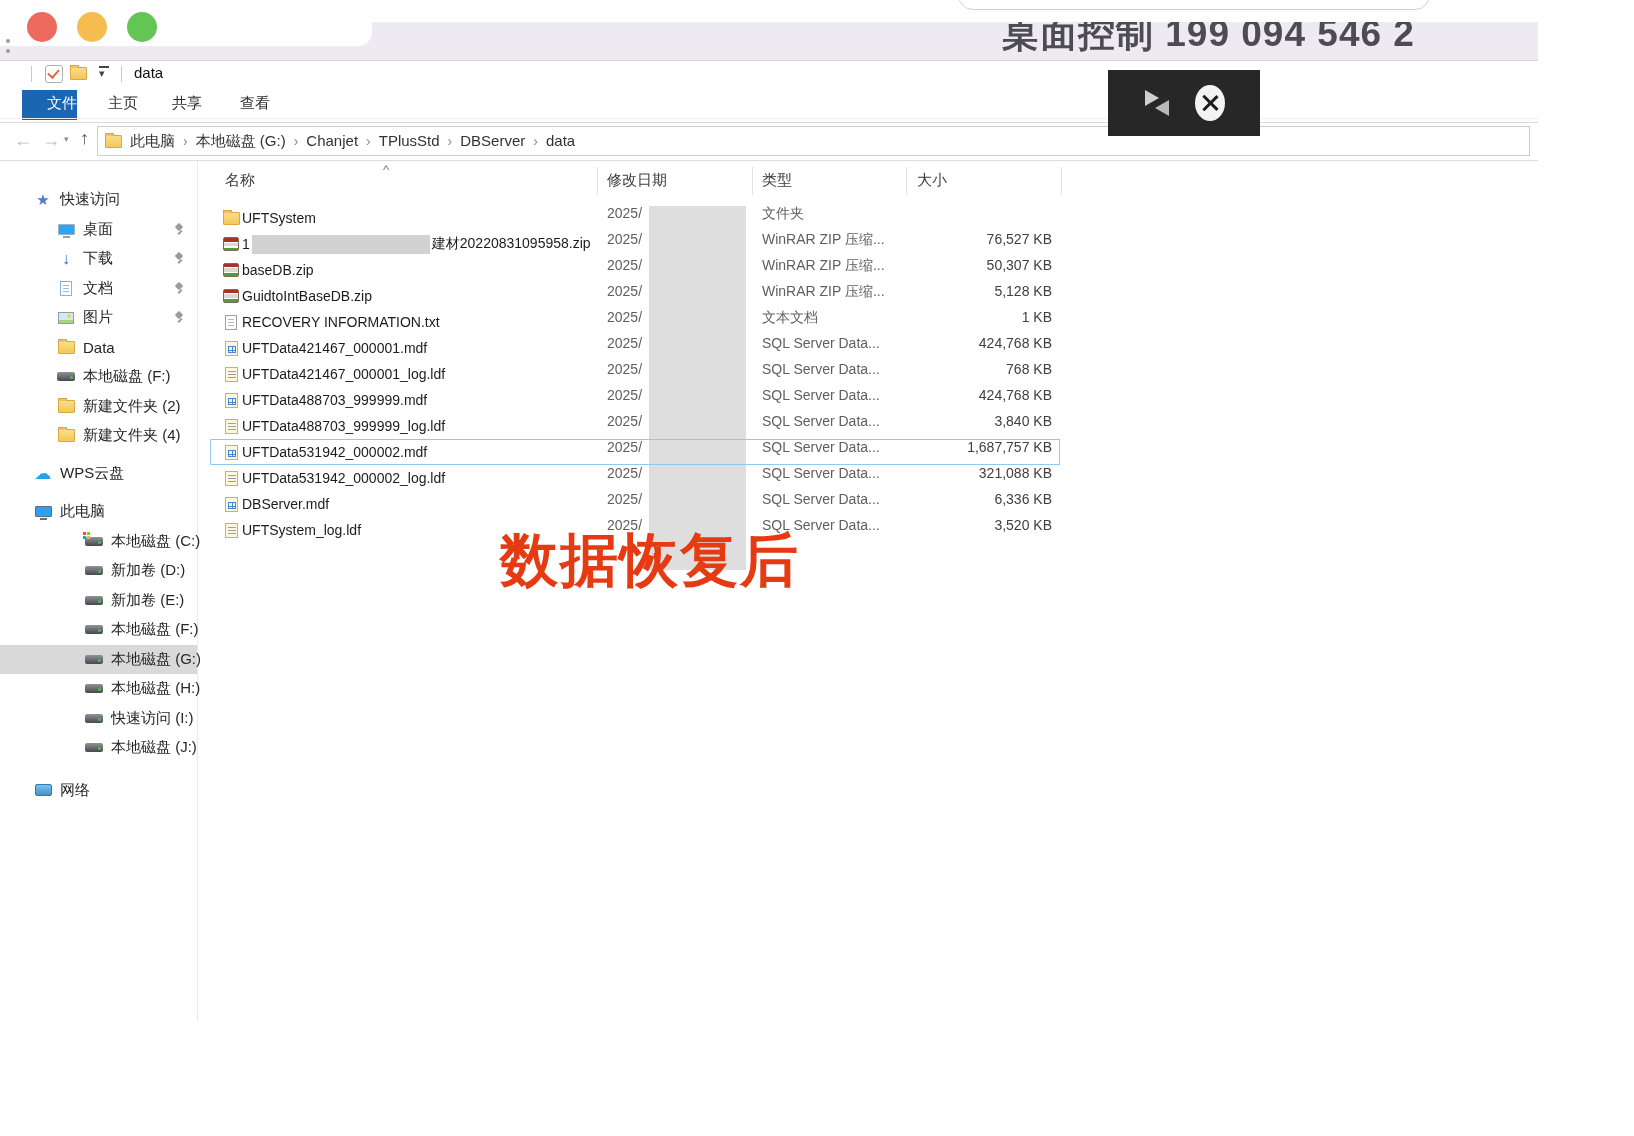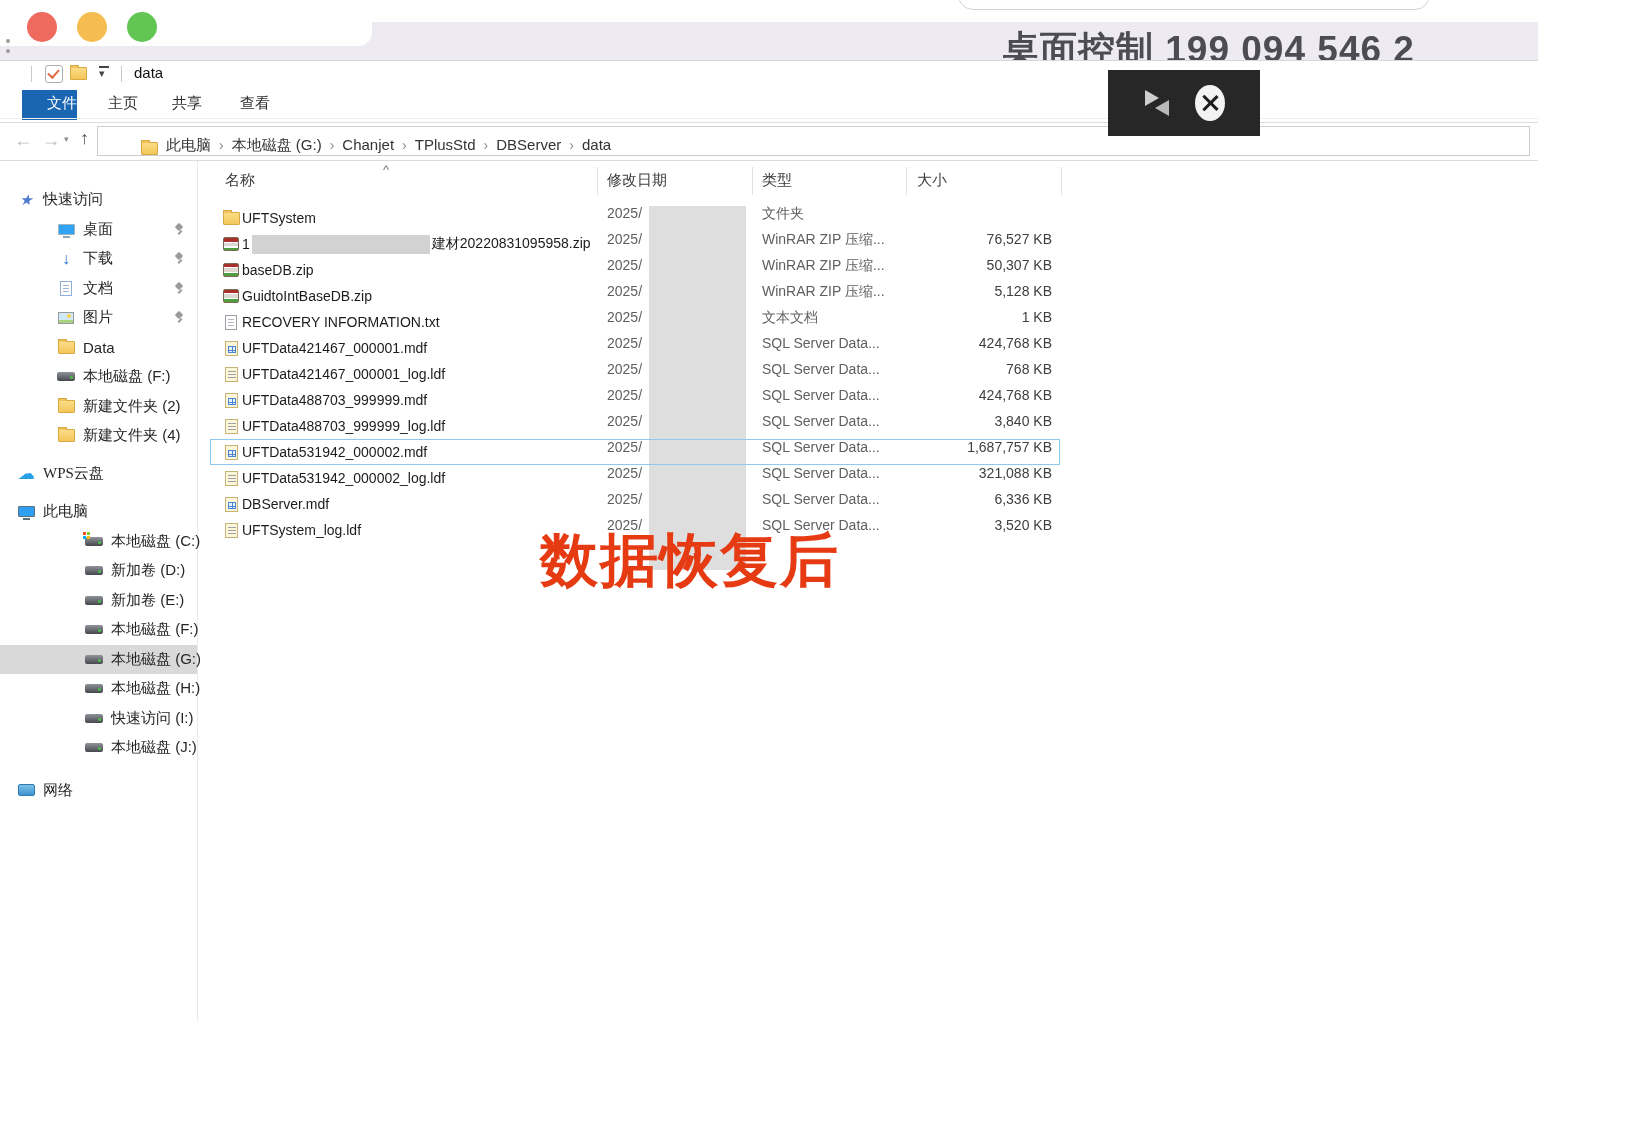--- a/index.html
+++ b/index.html
@@ -5,21 +5,21 @@
   html,body{margin:0;padding:0;background:#fff;}
   #screen{position:relative;width:1634px;height:1136px;background:#fff;overflow:hidden;
           font-family:"Liberation Sans","DejaVu Sans",sans-serif;color:#222;}
 
   
   #toppill{position:absolute;left:958px;top:-22px;width:470px;height:30px;background:#fff;
            border:1px solid #d2d1d6;border-radius:15px;}
   #lavbar{position:absolute;left:0;top:22px;width:1538px;height:38px;background:#edebf1;
           border-bottom:1px solid #d9d7dd;overflow:hidden;}
   #remote-title{position:absolute;left:1002px;top:-13px;font-size:37px;font-weight:bold;
-                color:#4d4b53;letter-spacing:1px;white-space:nowrap;margin-top:16px;}
+                color:#4d4b53;letter-spacing:1px;white-space:nowrap;}
   #tlpatch{position:absolute;left:0;top:22px;width:372px;height:24px;background:#fff;
            border-radius:0 0 14px 0;}
   .tl{position:absolute;top:12px;width:30px;height:30px;border-radius:50%;}
   #tl-red{left:27px;background:#ee6a5f;}
   #tl-yellow{left:77px;background:#f5bd4f;}
   #tl-green{left:127px;background:#62c554;}
   .dot{position:absolute;left:6px;width:4px;height:4px;border-radius:50%;background:#9b9b9b;}
   #dot1{top:39px}#dot2{top:49px}
 
   
@@ -45,21 +45,21 @@
   #ln2{top:122px;background:#dcdcdc;}
   #ln3{top:160px;background:#dcdcdc;}
 
   
   .navgl{position:absolute;font-size:18px;line-height:1;}
   #nav-back{left:14px;top:131px;color:#bcbcbc;}
   #nav-fwd{left:42px;top:131px;color:#bcbcbc;}
   #nav-chev{left:64px;top:135px;font-size:9px;color:#8f8f8f;}
   #nav-up{left:80px;top:129px;color:#4f4f4f;}
   #addrbox{position:absolute;left:97px;top:126px;width:1433px;height:30px;border:1px solid #cdcdcd;
-           background:#fff;display:flex;align-items:flex-end;box-sizing:border-box;padding-left:36px;}
+           background:#fff;display:flex;align-items:center;box-sizing:border-box;}
   #addr-folder{margin-left:7px;margin-right:4px;}
   .crumb{font-size:15px;color:#333;padding:0 4px;white-space:nowrap;}
   .crumb-sep{font-size:14px;color:#8a8a8a;padding:0 4px;}
 
   
   #blackbar{position:absolute;left:1108px;top:70px;width:152px;height:66px;background:#272727;
             display:flex;align-items:center;justify-content:center;gap:26px;z-index:9;}
   #swap-btn{position:relative;width:26px;height:26px;}
   #swap-btn .t1{position:absolute;left:2px;top:0;width:0;height:0;
         border-left:14px solid #cfcfcf;border-top:8px solid transparent;border-bottom:8px solid transparent;}
@@ -67,21 +67,21 @@
         border-right:14px solid #b9b9b9;border-top:8px solid transparent;border-bottom:8px solid transparent;}
   #close-btn{width:30px;height:36px;background:#f3f3f3;border-radius:50%;position:relative;}
   #close-btn::before,#close-btn::after{content:"";position:absolute;left:14px;top:8px;width:2.5px;height:20px;background:#1c1c1c;}
   #close-btn::before{transform:rotate(45deg);}
   #close-btn::after{transform:rotate(-45deg);}
 
   
   #side-sep{position:absolute;left:197px;top:161px;width:1px;height:860px;background:#e9e9e9;}
   #sidebar{position:absolute;left:0;top:185px;width:197px;}
   .side-item{display:flex;align-items:center;height:29.5px;font-size:15px;color:#262626;box-sizing:border-box;}
-  .side-item.lvl0{padding-left:16px;font-family:Liberation Serif, serif;}
+  .side-item.lvl0{padding-left:33px;}
   .side-item.lvl1{padding-left:56px;}
   .side-item.lvl2{padding-left:84px;}
   .side-item.sel{background:#d9d9d9;}
   .sicon{display:inline-flex;align-items:center;justify-content:center;width:20px;margin-right:7px;flex:0 0 20px;}
   .slbl{white-space:nowrap;}
   .pin{position:relative;width:11px;height:13px;margin-left:auto;margin-right:12px;flex:0 0 11px;}
   .pin::before{content:"";position:absolute;left:2px;top:1px;width:6px;height:6px;background:#9a9a9a;
                border-radius:1px;transform:rotate(45deg);}
   .pin::after{content:"";position:absolute;left:5px;top:7px;width:2px;height:5px;background:#9a9a9a;transform:rotate(45deg);}
 
@@ -101,21 +101,21 @@
   .ftype{width:150px;flex:0 0 150px;color:#5f5f5f;padding-left:10px;box-sizing:border-box;white-space:nowrap;}
   .fsize{width:150px;flex:0 0 150px;color:#404040;text-align:right;}
   .frow.sel::after{content:"";position:absolute;inset:0;border:1px solid #8ec9f2;z-index:4;pointer-events:none;}
   .inline-blur{display:inline-block;width:178px;height:19px;background:#d2d2d2;margin:0 2px;border-radius:1px;}
 
   
   #date-band{position:absolute;left:649px;top:206px;width:97px;height:364px;background:#dadada;opacity:.9;z-index:3;}
 
   
   #watermark{position:absolute;left:500px;top:522px;font-size:58px;font-weight:bold;color:#e63b12;
-             font-family:"Liberation Serif","DejaVu Serif",serif;z-index:6;white-space:nowrap;letter-spacing:2px;margin-left:40px;}
+             font-family:"Liberation Serif","DejaVu Serif",serif;z-index:6;white-space:nowrap;letter-spacing:2px;}
 
   
   .ic{display:inline-block;position:relative;box-sizing:border-box;}
   .icon-folder{width:17px;height:13px;background:linear-gradient(#fbdd86,#f3c75a);
                border:1px solid #d9a940;border-radius:1px;}
   .icon-folder::before{content:"";position:absolute;top:-3px;left:-1px;width:7px;height:2px;background:#eec25c;
                border:1px solid #d9a940;border-bottom:none;border-radius:1px 1px 0 0;}
   .icon-star::before{content:"★";color:#4f7cd0;font-size:15px;}
   .icon-download::before{content:"↓";color:#1f76d3;font-size:16px;font-weight:bold;}
   .icon-cloud::before{content:"☁";color:#28a0e5;font-size:17px;}

